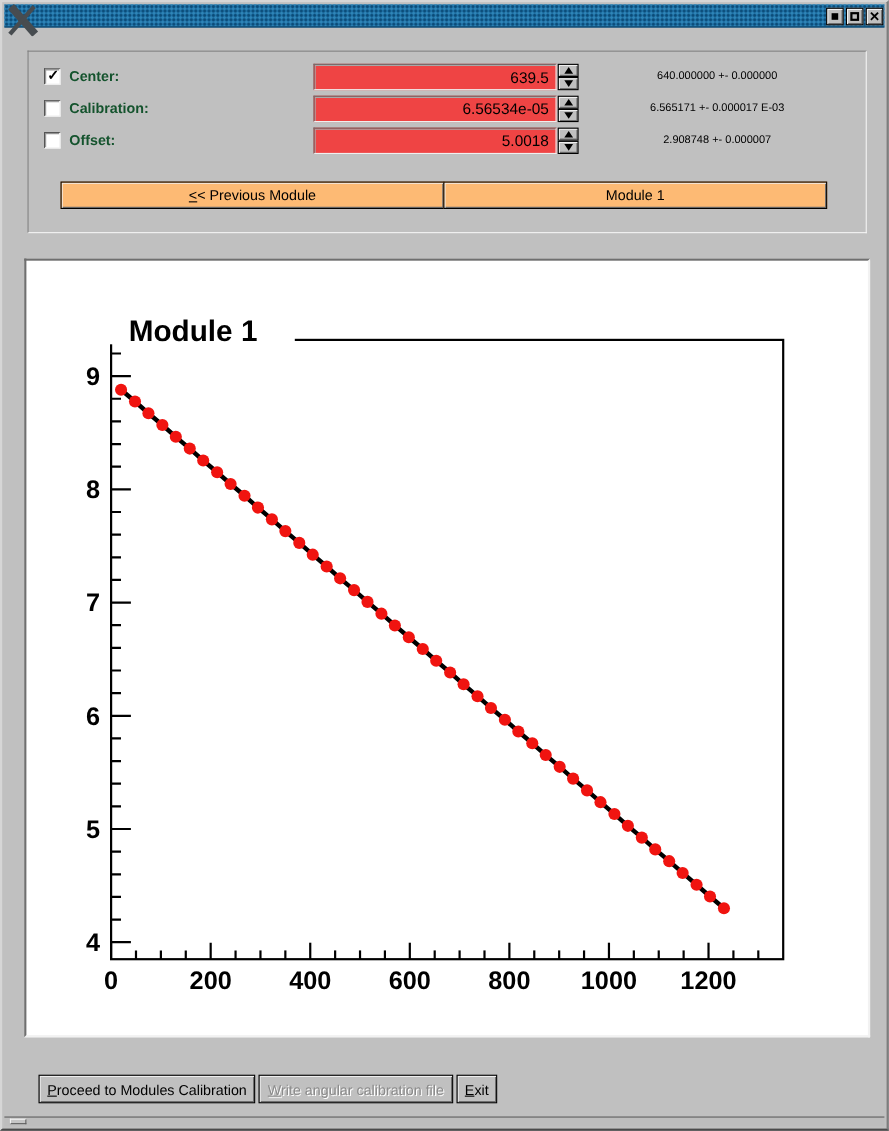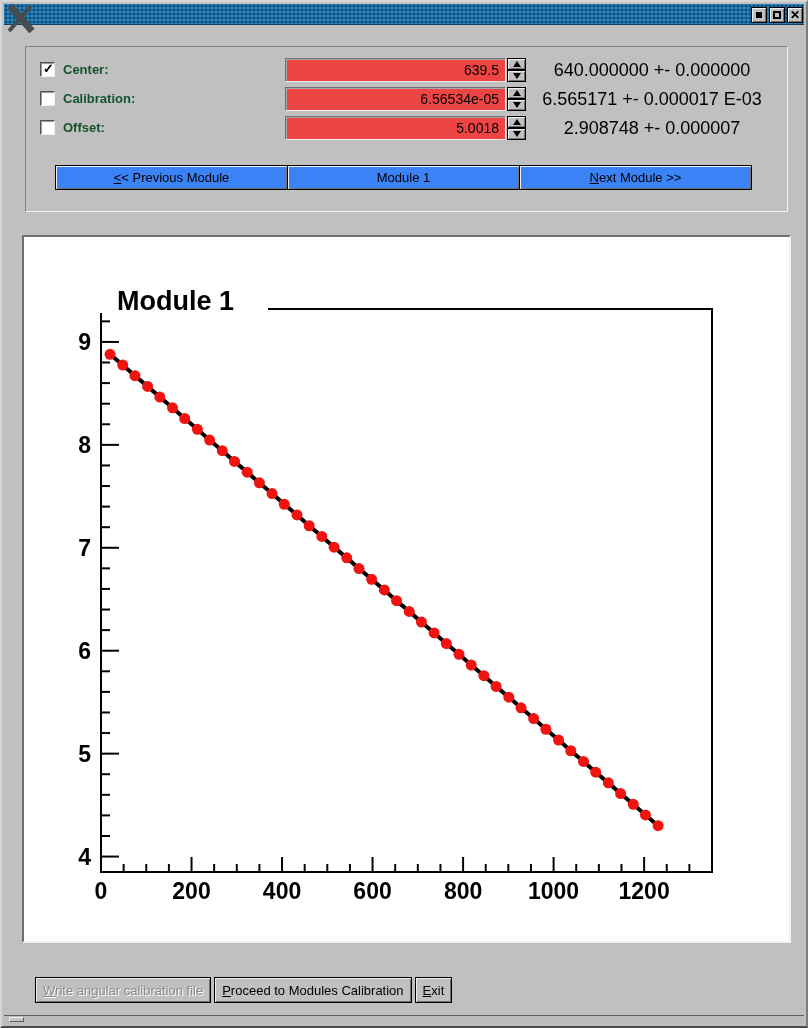--- a/index.html
+++ b/index.html
@@ -38,24 +38,24 @@
     font-family:"Liberation Sans",sans-serif;font-size:14px;text-align:right;
     padding:0 6px 0 0;color:#000;outline:none;}
   .spinner{position:absolute;left:505px;top:0;width:19px;height:24px;}
   .spinbtn{position:absolute;left:0;width:19px;height:12px;background:#c0c0c0;
     border:1px solid #000;box-shadow:inset 1px 1px 0 #efefef,inset -1px -1px 0 #707070;
     box-sizing:border-box;display:flex;align-items:center;justify-content:center;}
   .spinbtn.up{top:0;} .spinbtn.dn{top:12px;}
   .tri-up{width:0;height:0;border-left:4px solid rgba(0,0,0,0);border-right:4px solid rgba(0,0,0,0);border-bottom:6px solid #000;}
   .tri-dn{width:0;height:0;border-left:4px solid rgba(0,0,0,0);border-right:4px solid rgba(0,0,0,0);border-top:6px solid #000;}
   .readout{position:absolute;left:540px;top:0;width:220px;text-align:center;
-    line-height:24px;font-size:18px;color:#000;}
+    line-height:24px;font-size:10px;color:#000;}
   
   .modnav{position:absolute;left:53px;top:163px;width:697px;height:25px;display:flex;}
-  .modbtn{flex:1;background:#3b82f6;border:1px solid #000;margin-left:-1px;
+  .modbtn{flex:1;background:#fdba74;border:1px solid #000;margin-left:-1px;
     box-shadow:inset 1px 1px 0 #efefef,inset -1px -1px 0 #6f6f6f;
     font-family:"Liberation Sans",sans-serif;font-size:13px;color:#000;
     display:flex;align-items:center;justify-content:center;padding:0;}
   .modbtn:first-child{margin-left:0;}
   .accel{text-decoration:underline;}
   
   .canvas{position:absolute;left:20px;top:233px;width:769px;height:708px;
     border:2px solid;border-color:#6f6f6f #f2f2f2 #f2f2f2 #6f6f6f;
     box-sizing:border-box;background:#fff;}
   
@@ -140,23 +140,20 @@
     </span>
     <span class="readout">2.908748 +- 0.000007</span>
   </div>
 
   <div class="modnav">
     <button class="modbtn">
         <span><span class="accel">&lt;</span><span>&lt; Previous Module</span></span>
       </button>
     <button class="modbtn">
         <span>Module 1</span>
-      </button>
-    <button class="modbtn">
-        <span><span class="accel">N</span><span>ext Module &gt;&gt;</span></span>
       </button>
   </div>
 
   <div class="canvas">
     <svg width="765" height="704" viewBox="0 0 765 704">
         <rect x="77" y="72" width="611" height="563" fill="none" stroke="#000" stroke-width="2"></rect>
         <g>
           <line x1="77" y1="635" x2="77" y2="620" stroke="#000" stroke-width="2"></line>
           <line x1="99.62962962962963" y1="635" x2="99.62962962962963" y2="627" stroke="#000" stroke-width="2"></line>
           <line x1="122.25925925925927" y1="635" x2="122.25925925925927" y2="627" stroke="#000" stroke-width="2"></line>
@@ -274,27 +271,27 @@
           <circle cx="609.2488888888888" cy="567.2753199268739" r="5.5" fill="#f01410"></circle>
           <circle cx="621.4688888888888" cy="577.9795246800732" r="5.5" fill="#f01410"></circle>
           <circle cx="634.1414814814815" cy="588.6837294332724" r="5.5" fill="#f01410"></circle>
         </g>
         <rect x="74" y="45" width="170" height="31" fill="#fff"></rect>
         <text x="93" y="73" font-family="&quot;Liberation Sans&quot;,sans-serif" font-size="27" font-weight="bold" fill="#000">Module 1</text>
       </svg>
   </div>
 
   <div class="footer">
+    <button class="fbtn">
+        <span><span class="accel">P</span><span>roceed to Modules Calibration</span></span>
+      </button>
     <button class="fbtn disabled">
         <span><span class="accel">W</span><span>rite angular calibration file</span></span>
       </button>
     <button class="fbtn">
-        <span><span class="accel">P</span><span>roceed to Modules Calibration</span></span>
-      </button>
-    <button class="fbtn">
         <span><span class="accel">E</span><span>xit</span></span>
       </button>
   </div>
 
   <div class="bottombar">
     <div class="grip"></div>
   </div>
 </div>
 
 </body></html>

